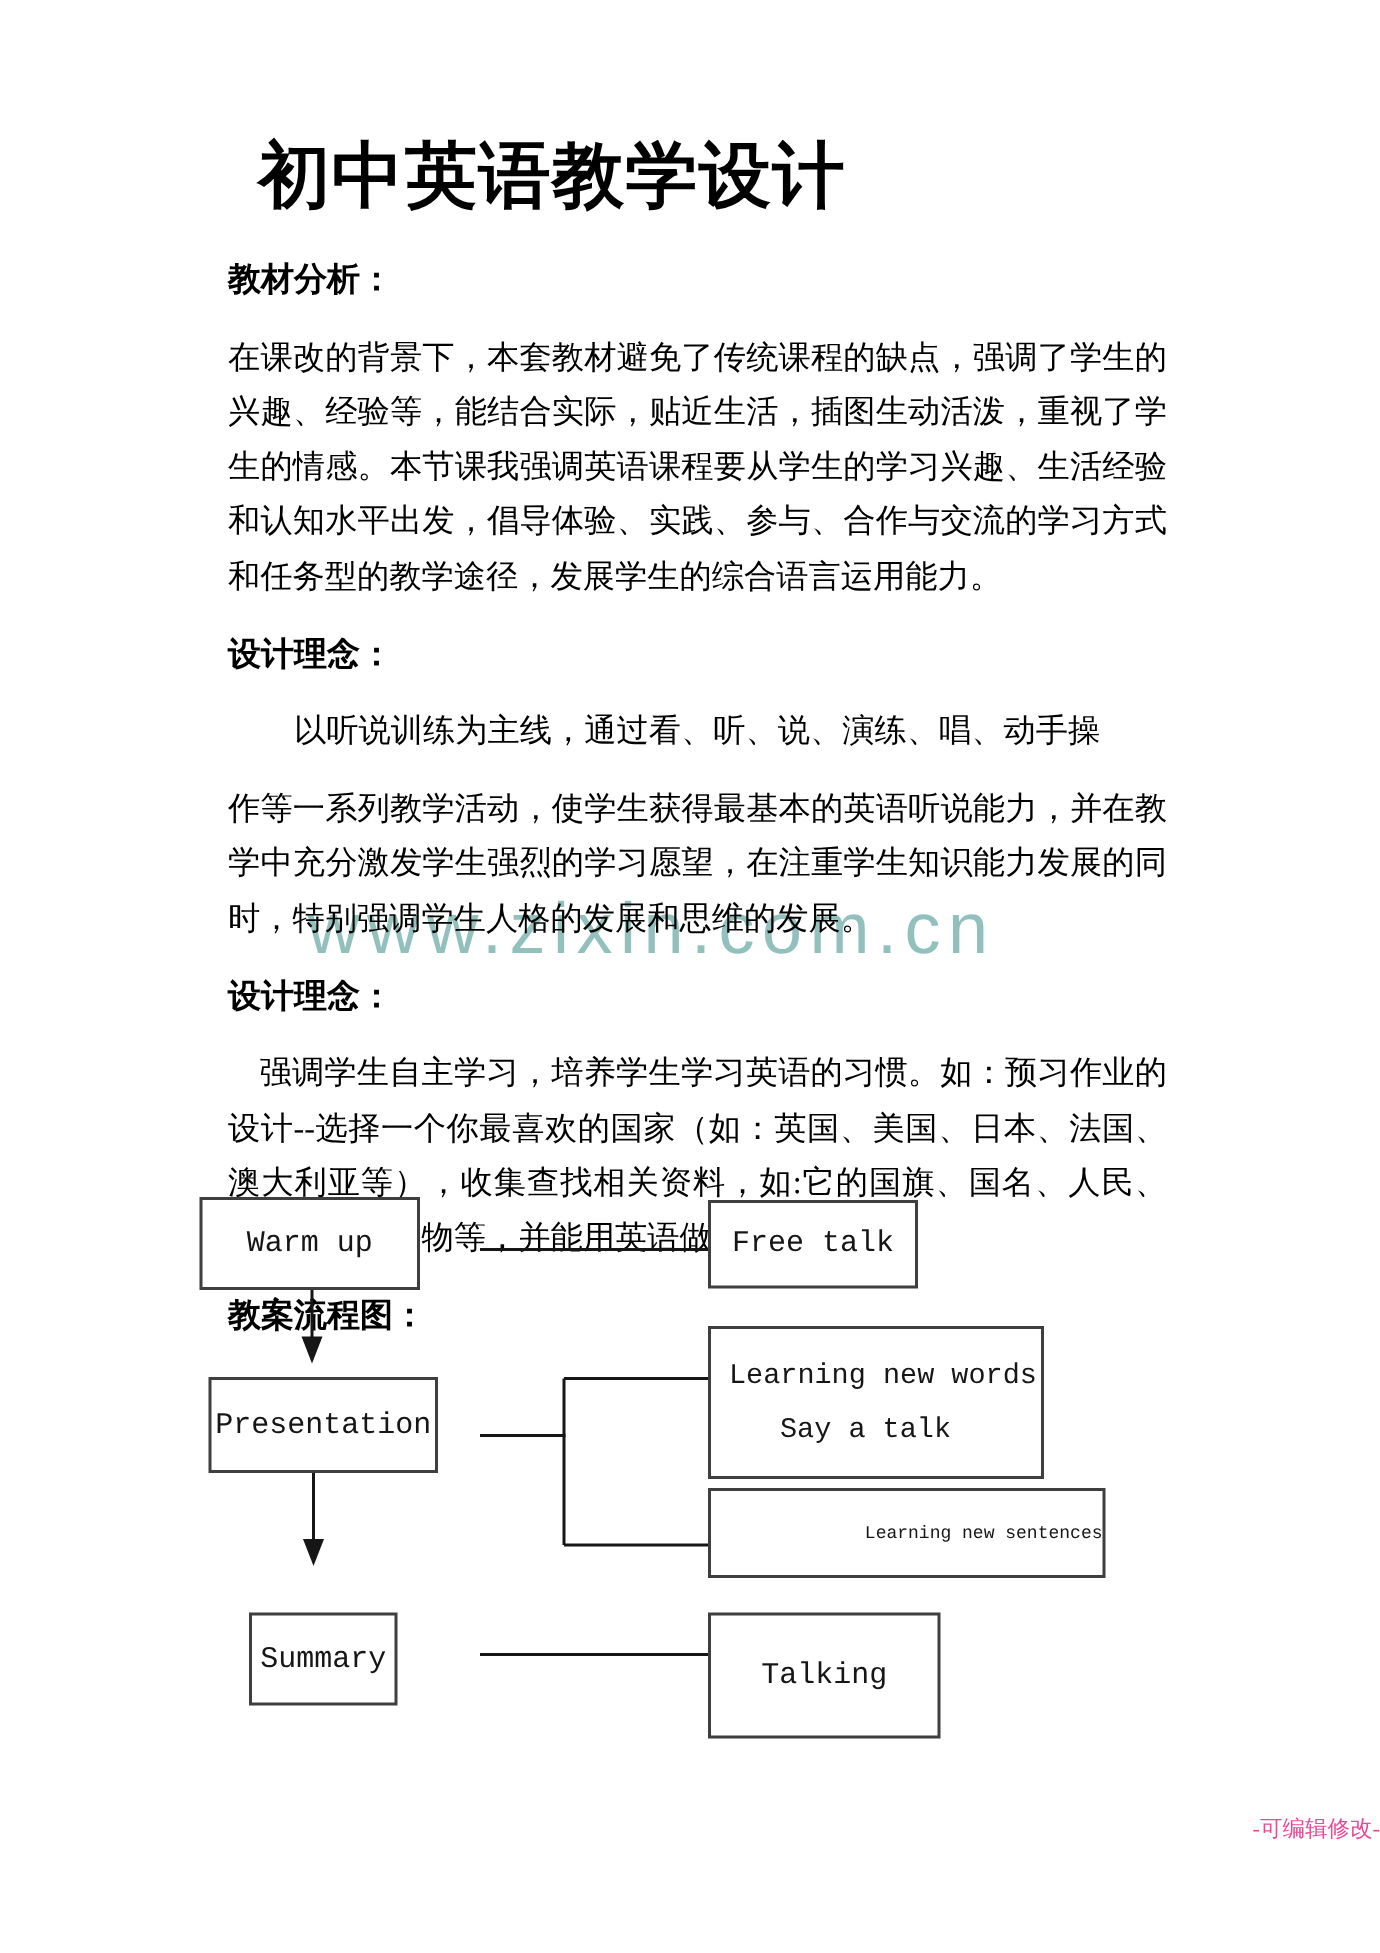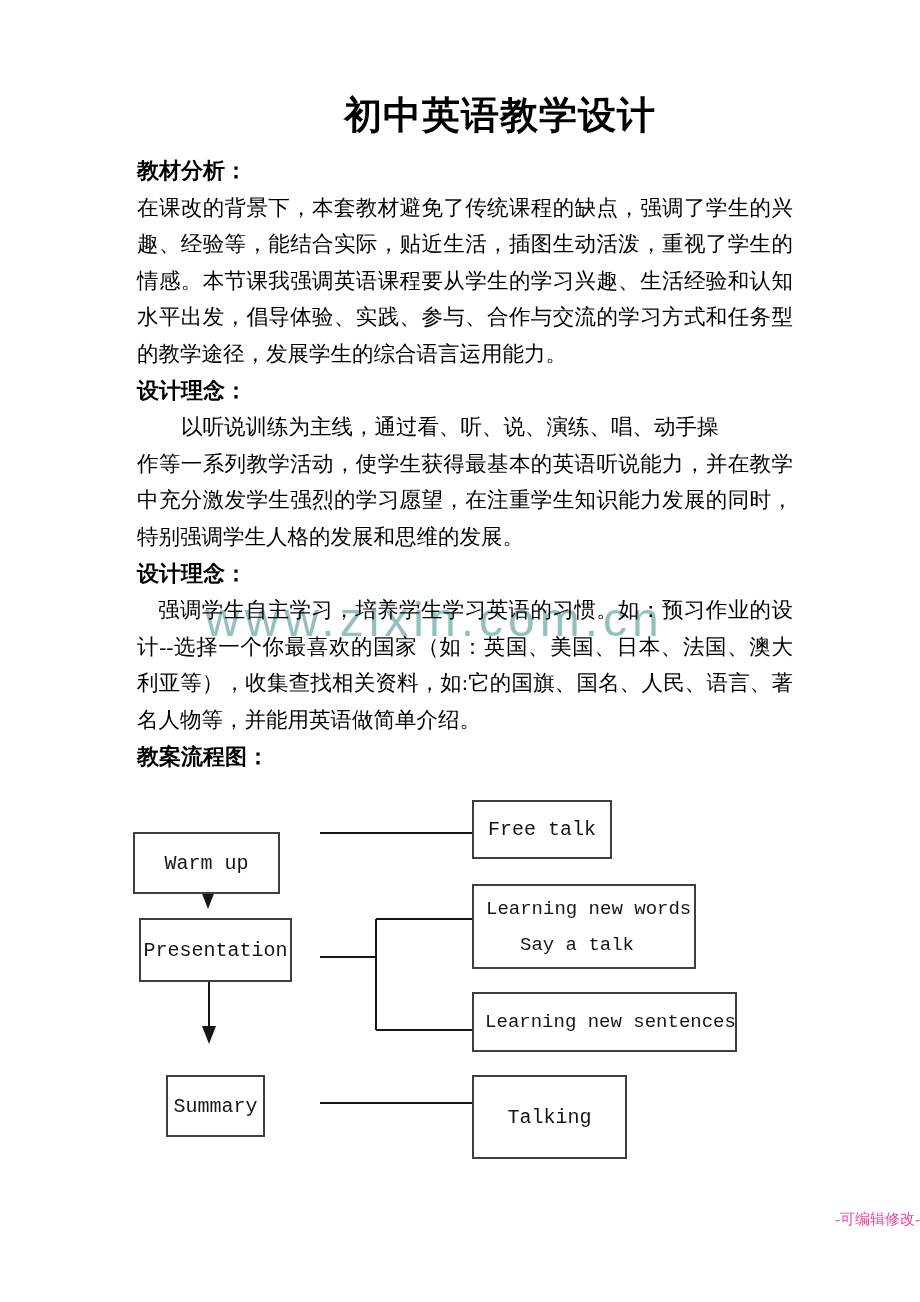--- a/index.html
+++ b/index.html
@@ -7,33 +7,32 @@
     position:relative;
     width:920px; height:1302px;
     margin:0 auto;
     background:#ffffff;
     font-family:"Liberation Serif","DejaVu Serif",serif;
     color:#000;
     overflow:hidden;
   }
   .doc-title {
     position:absolute; left:172px; top:92px; width:656px;
-    text-align:center;
-    font-size:38px; font-weight:bold; line-height:52px;
+    text-align:left;
+    font-size:48px; font-weight:bold; line-height:52px;
     letter-spacing:1px;
     z-index:1;
-    font-family:Liberation Mono, monospace;
   }
   .doc-body {
     position:absolute; left:137px; top:153px; width:656px;
     font-size:21.5px; line-height:36.6px;
     text-align:justify;
     z-index:1;
   }
-  .doc-body p { margin:0; }
+  .doc-body p { margin:15px; }
   .sec-heading { font-weight:bold; font-size:22px; }
   .indent-2 { text-indent:44px; }
   .indent-1 { text-indent:21px; }
   .watermark {
     position:absolute; left:205px; top:592px;
     font-family:"Liberation Sans","DejaVu Sans",sans-serif;
     font-size:48px; letter-spacing:5px;
     color:#0f766e; opacity:0.45;
     z-index:0; white-space:nowrap;
   }
@@ -45,30 +44,30 @@
   .fc-box {
     position:absolute;
     border:2px solid #3f3f3f;
     box-sizing:border-box;
     background:#fff;
     font-family:"Liberation Mono","DejaVu Sans Mono",monospace;
     font-size:20px; color:#161616;
     display:flex; align-items:center; justify-content:center;
     white-space:nowrap;
   }
-  .fc-warm     { left:133px; top:8px;   width:147px; height:62px;margin-top:34px; }
+  .fc-warm     { left:133px; top:8px;   width:147px; height:62px; }
   .fc-free     { left:472px; top:10px;  width:140px; height:59px; }
   .fc-pres     { left:139px; top:128px; width:153px; height:64px; }
-  .fc-words    { left:472px; top:94px;  width:224px; height:85px;
+  .fc-words    { left:472px; top:94px;  width:224px; height:102px;
                  flex-direction:column; align-items:flex-start;
                  justify-content:center; padding-left:12px; font-size:19px;
                  line-height:36px; }
   .fc-words .line2 { padding-left:34px; }
   .fc-sent     { left:472px; top:202px; width:265px; height:60px;
-                 justify-content:center; padding-left:12px; font-size:19px; }
+                 justify-content:flex-end; padding-left:12px; font-size:12px; }
   .fc-summary  { left:166px; top:285px; width:99px;  height:62px; }
   .fc-talk     { left:472px; top:285px; width:155px; height:84px; }
   .footer-note {
     position:absolute; left:0; top:1210px; width:920px;
     text-align:right;
     font-size:15px; color:#ec4899;
     z-index:1;
   }
 </style>
 </head>

